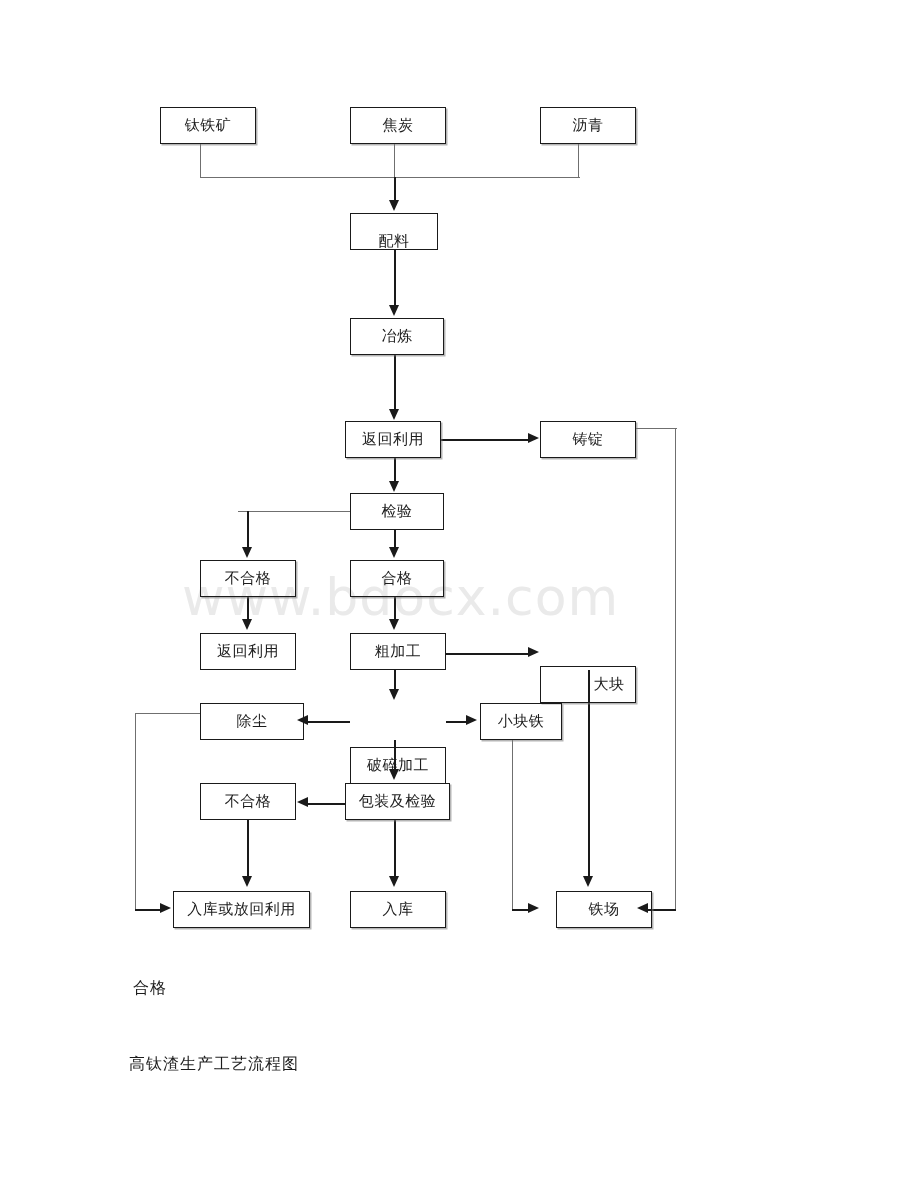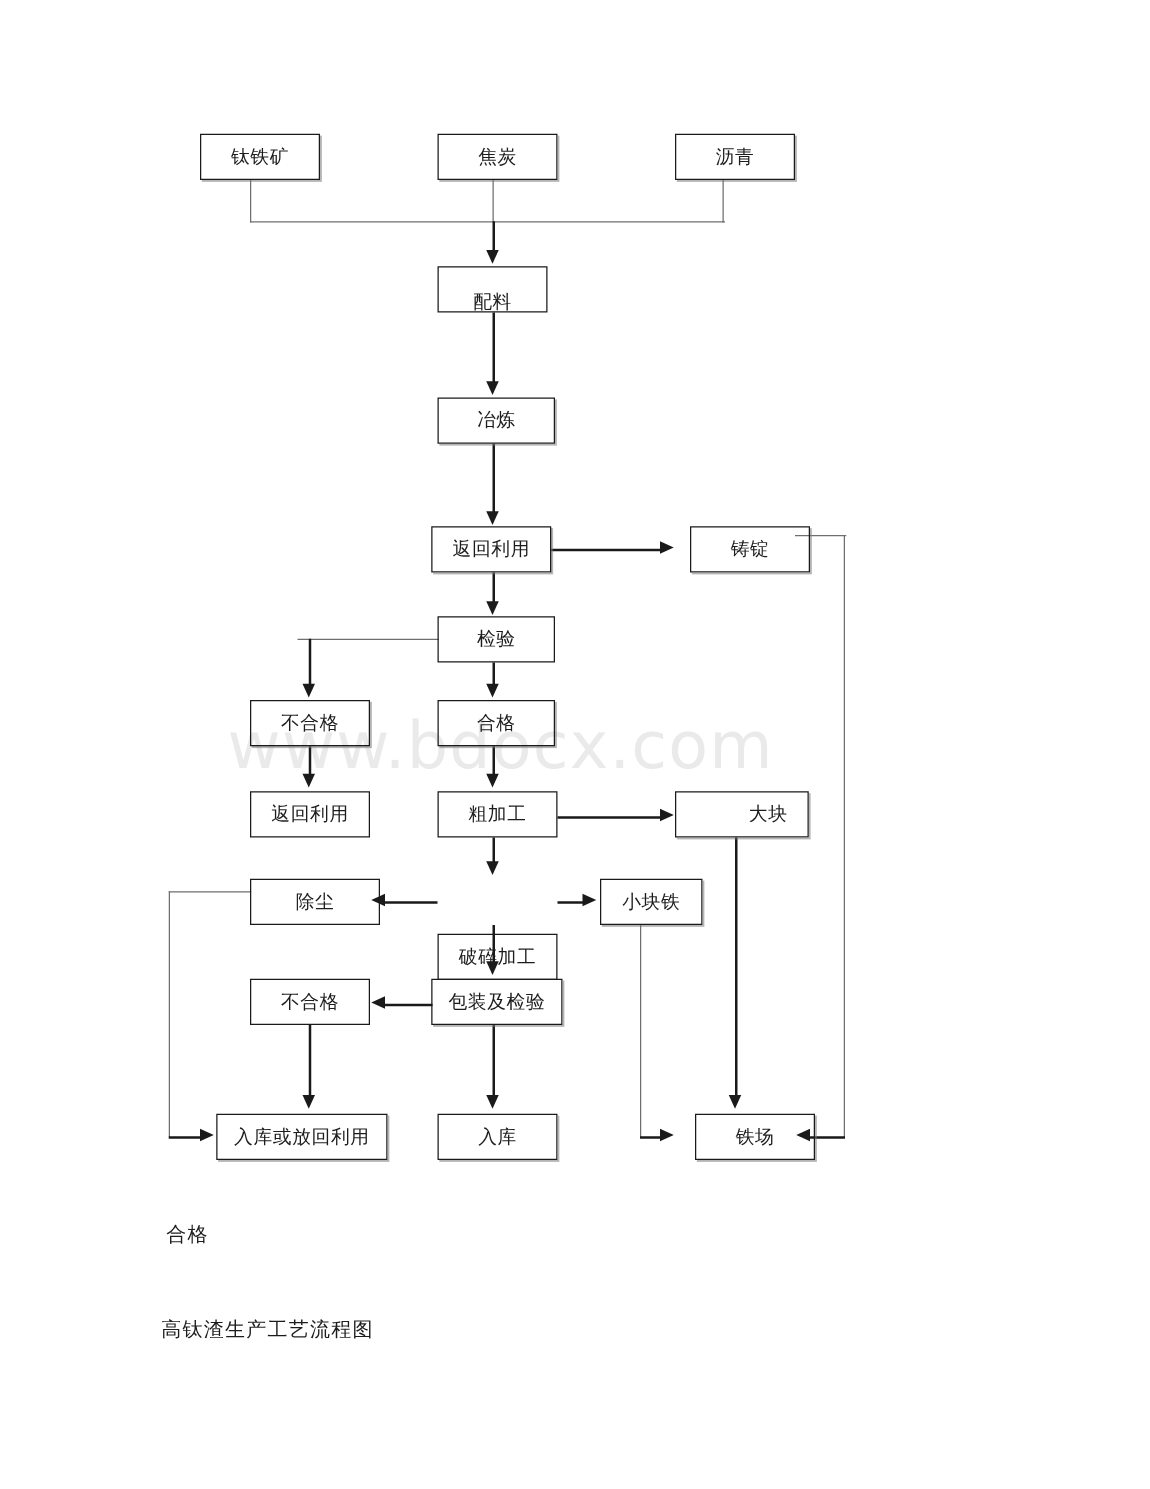--- a/index.html
+++ b/index.html
@@ -122,21 +122,21 @@
 
   <div class="node shadowed" style="left:350px;top:318px;width:94px;height:37px;">
     <span>冶炼</span>
   </div>
   <div class="edge-v" style="left:394px;top:355px;height:57px;"></div>
   <div class="arrow down" style="left:389px;top:409px;"></div>
 
   <div class="node shadowed" style="left:345px;top:421px;width:96px;height:37px;">
     <span>返回利用</span>
   </div>
-  <div class="node shadowed" style="left:540px;top:421px;width:96px;height:37px;margin-left:12px;">
+  <div class="node shadowed" style="left:540px;top:421px;width:96px;height:37px;">
     <span>铸锭</span>
   </div>
   <div class="edge-h" style="left:441px;top:439px;width:88px;"></div>
   <div class="arrow right" style="left:528px;top:433px;"></div>
 
   <div class="edge-h thin" style="left:636px;top:428px;width:41px;"></div>
   <div class="edge-v thin" style="left:675px;top:428px;height:482px;"></div>
   <div class="edge-h" style="left:648px;top:909px;width:28px;"></div>
   <div class="arrow left" style="left:637px;top:903px;"></div>
 
@@ -165,21 +165,21 @@
   <div class="arrow down" style="left:242px;top:619px;"></div>
   <div class="edge-v" style="left:394px;top:597px;height:24px;"></div>
   <div class="arrow down" style="left:389px;top:619px;"></div>
 
   <div class="node" style="left:200px;top:633px;width:96px;height:37px;">
     <span>返回利用</span>
   </div>
   <div class="node" style="left:350px;top:633px;width:96px;height:37px;">
     <span>粗加工</span>
   </div>
-  <div class="node shadowed" style="left:540px;top:633px;width:107px;height:37px;padding-left:42px;">
+  <div class="node shadowed" style="left:540px;top:666px;width:96px;height:37px;padding-left:42px;">
     <span>大块</span>
   </div>
 
   <div class="edge-h" style="left:446px;top:653px;width:83px;"></div>
   <div class="arrow right" style="left:528px;top:647px;"></div>
 
   <div class="edge-v" style="left:394px;top:670px;height:21px;"></div>
   <div class="arrow down" style="left:389px;top:689px;"></div>
 
   <div class="edge-v" style="left:588px;top:670px;height:208px;"></div>

